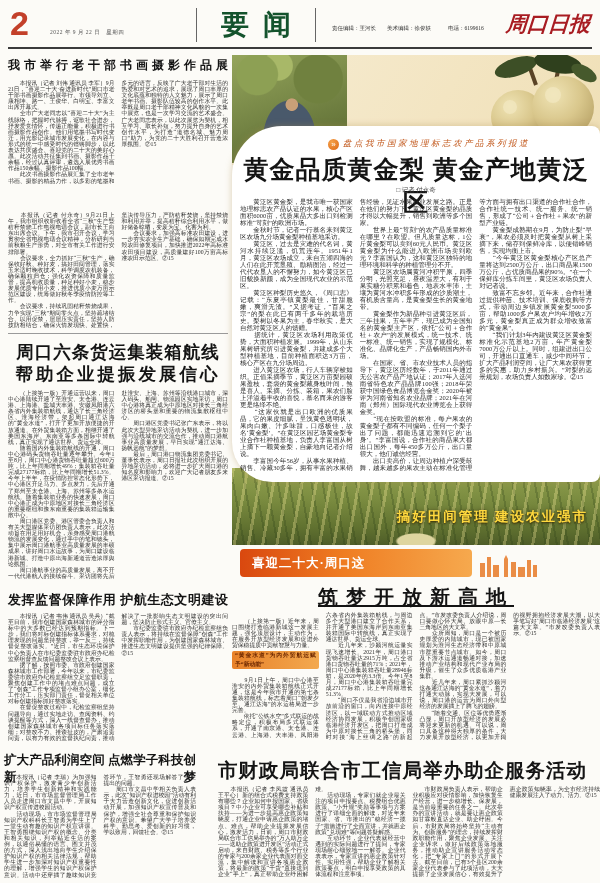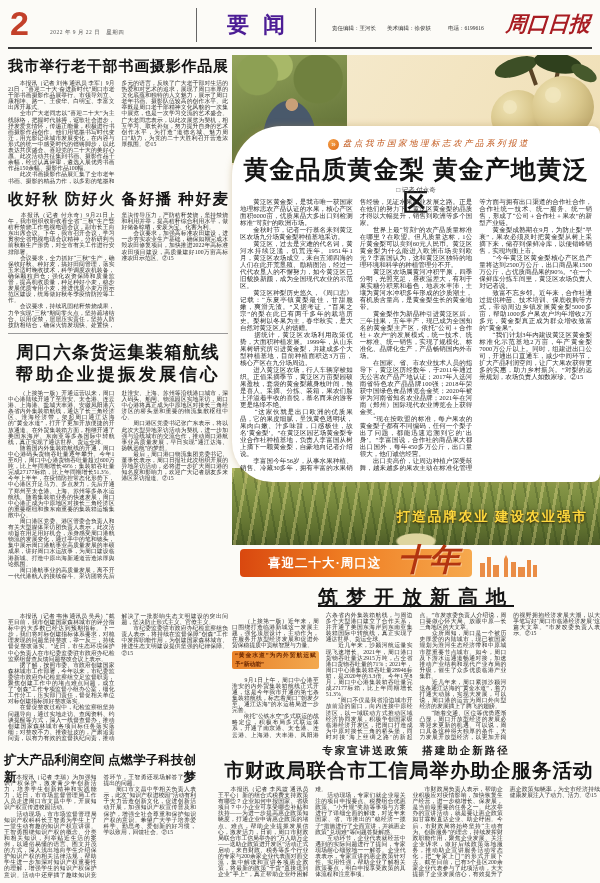--- a/index.html
+++ b/index.html
@@ -5,21 +5,21 @@
   html,body{margin:0;padding:0;background:#e8e6e0;}
   .page{position:relative;width:600px;height:883px;background:#fcfbf7;overflow:hidden;
         font-family:"Liberation Serif", serif;color:#2b2b2b;}
   .abs{position:absolute;}
 
   
   .pagenum{font-family:"Liberation Sans",sans-serif;font-weight:bold;font-size:34px;color:#c3402a;line-height:34px;}
   .date{font-size:5.5px;color:#555;letter-spacing:.5px;}
   .section-box{display:flex;align-items:center;justify-content:center;
       border-left:1px solid #666;border-right:1px solid #666;}
-  .section-title{font-size:22px;font-weight:bold;color:#4c1d95;letter-spacing:14px;text-indent:14px;font-family:Liberation Mono, monospace;}
+  .section-title{font-size:28px;font-weight:bold;color:#14532d;letter-spacing:14px;text-indent:14px;font-family:Liberation Mono, monospace;}
   .editors{font-size:5.5px;color:#333;}
   .masthead{font-size:21px;font-weight:bold;font-style:italic;color:#a81c22;transform:skewX(-4deg);}
   .head-rule{border-top:2px solid #3b3b3b;}
 
   
   .hl{font-weight:bold;color:#141414;}
   .jl{text-align:justify;text-align-last:justify;}
   .body-txt{font-size:5.8px;line-height:6.1px;text-align:justify;white-space:pre-line;
             overflow:hidden;color:#2e2e2e;column-fill:auto;}
   .cols2{columns:2;column-gap:7px;}
@@ -48,69 +48,69 @@
   .orchard{background:
      radial-gradient(ellipse at 50% 95%, #ded59f 0 7%, transparent 8%),
      repeating-linear-gradient(100deg, rgba(255,240,160,.30) 0 3px, transparent 3px 14px),
      repeating-linear-gradient(80deg, rgba(40,60,20,.25) 0 2px, transparent 2px 11px),
      linear-gradient(180deg,#94a350 0,#7b8c40 40%,#627331 75%,#4e5d28);}
   .slogan{font-size:13.5px;font-weight:bold;color:#ffd93e;letter-spacing:2px;
       text-shadow:0 1px 2px rgba(50,35,0,.85),0 0 4px rgba(50,35,0,.5);}
 
   .decade{background:linear-gradient(90deg,#d9480f,#ef7d22 45%,#f6a94e);border-radius:4px;
       display:flex;align-items:center;}
-  .decade-label{font-size:12.5px;font-weight:bold;color:#fff;letter-spacing:1px;padding-left:28px;}
+  .decade-label{font-size:12.5px;font-weight:bold;color:#fff;letter-spacing:1px;padding-left:12px;}
   .decade-big{position:absolute;left:158px;top:-10px;font-size:31px;font-weight:bold;font-style:italic;
       color:#b23410;text-shadow:1px 1px 0 rgba(255,255,255,.4);}
 
   .open-hl{font-size:20px;text-align:center;letter-spacing:8px;text-decoration:underline;}
   .sub-strip{background:linear-gradient(90deg,#e8822a,#f3a94f);color:#6e2800;font-weight:bold;
       font-size:5.8px;line-height:9px;padding:0 3px;margin:2px 0;border-radius:2px;break-inside:avoid;}
   .fin-kicker{font-size:10.5px;font-weight:bold;text-align:center;color:#222;letter-spacing:2px;}
-  .fin-hl{font-size:19.5px;text-align:center;letter-spacing:1px;}
+  .fin-hl{font-size:19.5px;letter-spacing:1px;}
 </style>
 </head>
 <body>
 
 <div class="page">
 
   <div class="abs pagenum" style="left:10px;top:6px;">2</div>
   <div class="abs date" style="left:50px;top:29px;">2022 年 9 月 22 日　星期四</div>
   <div class="abs section-box" style="left:196px;top:8px;width:118px;height:34px;">
     <span class="section-title">要闻</span>
   </div>
   <div class="abs editors" style="left:332px;top:25px;">责任编辑：王河长　　美术编辑：徐俊轶</div>
   <div class="abs editors" style="left:448px;top:25px;">电话：6199616</div>
   <div class="abs masthead" style="right:10px;top:10px;">周口日报</div>
   <div class="abs head-rule" style="left:8px;right:8px;top:47px;"></div>
 
-  <div class="abs hl jl" style="left:8px;top:57px;width:220px;font-size:15px;">我市举行老干部书画摄影作品展</div>
+  <div class="abs hl jl" style="left:8px;top:57px;width:220px;font-size:12px;">我市举行老干部书画摄影作品展</div>
   <div class="abs body-txt cols2" style="left:8px;top:80px;width:220px;height:106px;">　　本报讯（记者 刘伟 通讯员 李军）9月21日，“喜迎二十大·奋进新时代”周口市老干部书画摄影作品展举行。市领导刘立、康相坤、路一、王俊华、白明宝、李富文出席开幕式。
 　　全市广大老同志以“喜迎二十大”为主线脉络，把握时代脉搏，讴歌社会进步，抒发爱党情怀，传递正能量，积极进行书画摄影作品创作。他们用笔墨书写时代变迁，用光影记录城市发展变化，在内容与形式的统一中感受时代的铿锵脚步，以此表达共庆盛会、喜迎党的二十大的美好心愿。此次活动共征集到书画、摄影作品千余幅，经过认真评审，遴选入展优秀书画作品150余幅、摄影作品100幅。
 　　此次书画摄影作品展汇集了全市老年书画、摄影的精品力作，以多彩的笔墨和多元的语言，反映了广大老干部对生活的热爱和对艺术的追求，展现了周口丰厚的文化底蕴和独特的人文魅力，展示了周口老年书画、摄影队伍较高的创作水平。此举既是周口老干部精神文化风貌的一次集中展览，也是一次学习交流的艺术盛会。广大老同志表示，以此次展览为契机，相互学习、取长补短，努力提升自身的艺术创作水平，为打造“道德名城、魅力周口”助力，为党的二十大胜利召开营造浓厚氛围。②15</div>
 
-  <div class="abs hl jl" style="left:8px;top:189px;width:220px;font-size:15.5px;">收好秋 防好火 备好播 种好麦</div>
   <div class="abs body-txt cols2" style="left:8px;top:212px;width:220px;height:116px;">　　本报讯（记者 付永奇）9月21日上午，我市组织收听收看全省“三秋”生产暨秸秆禁烧工作电视电话会议，副市长王向东出席会议。下午，我市召开会议，学习贯彻全省电视电话会议精神，分析研判当前秋粮生产形势，对全市有关工作进行安排部署。
 　　会议要求，全力抓好“三秋”生产，确保收好秋、种好麦，搞好田间管理，落实玉米适时晚收技术，科学调度农机装备，确保颗粒归仓；强化农资保障和质量监管，提高机收质量，种足种好小麦，稳步发展优质专用小麦，推进优质小麦万亩示范区建设，统筹做好秋冬季疫情防控等工作。
 　　会议要求，持续巩固秸秆禁烧成果，力争实现“三秋”期间零火点，坚持疏堵结合、以用促禁，层层压实责任，坚持人防技防相结合，确保火情发现快、处置快，坚决传导压力，严防秸秆焚烧，坚持禁烧和利用并举，提高秸秆综合利用水平，做好储备晾晒，变废为宝、化害为利。
 　　会议要求，加强高标准农田建设，进一步夯实农业生产基础，确保如期完成水毁农田修复项目，加快推进2022年高标准农田项目建设，高质量建好100万亩高标准农田示范区。②15</div>
 
   <div class="abs divider" style="left:8px;top:333px;width:220px;"></div>
 
   <div class="abs" style="left:8px;top:341px;width:220px;text-align:center;">
     <div class="hl" style="font-size:17.5px;line-height:22px;letter-spacing:1px;">周口六条货运集装箱航线</div>
     <div class="hl" style="font-size:17.5px;line-height:22px;letter-spacing:3px;">帮助企业提振发展信心</div>
   </div>
   <div class="abs body-txt cols2" style="left:8px;top:390px;width:220px;height:192px;">　　（上接第一版）开通运营以来，周口中心港陆续开通了至淮安、太仓港、连云港、上海港、盐城大丰港、安徽凤阳港六条省内外集装箱航线，通达了长三角经济区、淮海经济带，架起周口通江达海的“黄金水道”，打开了更加开放便捷的开放通道。在外贸集装箱方面，相继开通了美国东海岸、东南亚等多条国际中转航线，真正实现了通达世界、货运全球。
 　　随着国内外集装箱航线的开通，周口中心港码头货物吞吐量逐年攀升。今年1至8月，周口中心港货物吞吐量超过600万吨，比上年同期增长49%；集装箱吞吐量完成27177标箱，比上年同期增长51.3%。今年上半年，在疫情防控常态化形势下，中心港区开足马力、多点发力，先后开通了郑州至太仓港、上海、苏州等多条水运航线。随着集装箱业务的快速发展，周口中心港正成为中原地区对接长三角经济区的重要枢纽和豫东南重要的集装箱运输集散中心。
 　　周口港区党委、港区管委会负责人和有关大型媒体采访团负责人表示，此次活动旨在用足用好机会，亲身感受周口港航物流的发展变化，通过手中的笔和镜头，集中展示周口港航事业高质量发展的丰硕成果，讲好周口水运故事，为周口建设临港新城、打造中原出海新通道营造浓厚舆论氛围。
 　　周口港航事业的高质量发展，离不开一代代港航人的接续奋斗。采访团将先后赴淮安、上海、苏州等沿线港口城市，深入码头、船闸、物流园区实地采访，周口中心港将真正成为中原地区对接长三角经济区的桥头堡和重要的物流集散枢纽中心。
 　　周口港区党委书记张广东表示，将以此次大型异地采访活动为契机，进一步加强与沿线城市的交流合作，推动周口港航事业高质量发展，早日实现“通江达海、扬帆远航”的梦想。
 　　最后，周口港口物流集团党委书记、董事长表示，周口日报社此次组织开展的异地采访活动，必将进一步扩大周口港的知名度和影响力，欢迎广大记者朋友多来港区采访报道。②15</div>
 
+  <div class="abs hl jl" style="left:8px;top:591px;width:220px;font-size:13px;">发挥监督保障作用 护航生态文明建设</div>
   <div class="abs body-txt cols2" style="left:8px;top:613px;width:220px;height:128px;">　　本报讯（记者 韦伟 通讯员 吴兵）“截至目前，我市创建国家森林城市的评分指标中的大多数已经达到预期指标。下一步，我们将对标创建指标体系要求，对梳理发现的问题坚持整改，举一反三，持续督促整改落实。”近日，市生态环境保护中心负责人在市纪委监委驻市政府办纪检监察组督查反馈问题整改会议上表示。
 　　据了解，按照市委、市政府创建国家森林城市工作部署，今年以来，市纪委监委驻市政府办纪检监察组立足监督职责，聚焦创建工作中的堵点难点问题，成立了“创森”工作专项监督小组办公室，细化工作分工，压实部门责任，督促相关单位对标创建指标抓好整改落实。
 　　在督促整改过程中，纪检监察组坚持问题导向，通过实地走访、查阅资料、约谈提醒等方式，深入一线督查督办，推动创建国家森林城市各项目标任务落实落细；对整改不力、推诿扯皮的，严肃追责问责，以有力有效的监督执纪问责，推动解决了一批影响生态文明建设的突出问题，坚决防止形式主义、官僚主义。
 　　市纪委监委驻市政府办纪检监察组负责人表示，将持续在监督保障“创森”工作中发挥职能作用，为创建国家森林城市、推进生态文明建设提供坚强的纪律保障。②15</div>
 
   <div class="abs hl jl" style="left:4px;top:752px;width:192px;font-size:12.5px;">扩大产品利润空间 点燃学子科技创新梦</div>
   <div class="abs body-txt cols2" style="left:4px;top:774px;width:192px;height:104px;">　　本报讯（记者 李瑞）为加强知识产权保护，激发青少年创新活力，培养学生创新精神和实践能力，近日，市市场监督管理局工作人员走进周口市文昌中学，开展知识产权宣传进校园活动。
 　　活动现场，市市场监督管理局知识产权科科长王智勇为学生上了一堂生动有趣的知识产权宣讲课。王智勇围绕知识产权的概念、分类和相关知识，列举贴近生活的案例，以通俗易懂的语言、图文并茂的方式，深入浅出地向学生介绍保护知识产权的相关法律法规，帮助学生进一步加深对知识产权重要性的理解，增强学生的知识产权保护意识。活动中还穿插了趣味知识竞答环节，王智勇还现场解答了学生提出的问题。
 　　周口市文昌中学相关负责人表示，此次“知识产权进校园”活动有利于大力营造创新文化，促进创新活动开展，加强知识产权宣传普及和保护，增强全社会尊重和保护知识产权的意识。希望广大学子培养爱科学、勤思考、爱创新的好习惯，学以致用，回馈社会。②15</div>
 
@@ -157,26 +157,25 @@
 　　在国家、省、市农业技术人员的指导下，黄泛区历经数年，于2011年通过无公害农产品产地认证；2017年入选河南省特色农产品品牌100强；2018年荣获中国绿色食品博览会金奖；2020年被评为河南省知名农业品牌；2021年在河南（郑州）国际现代农业博览会上获得金奖。
 　　“现在按欧盟的标准，每户果农的黄金梨子都有不同编码，任何一个梨子出了问题，都能迅速追溯到它的‘出身’。”李富国说，合作社的商品果大都出口国外，每年450多万公斤，出口量很大，他们诚信经营。
 　　出口卖高价，让周边种植户深受鼓舞，越来越多的果农主动在标准化管理等方面与拥有出口渠道的合作社合作，合作社统一技术、统一服务、统一销售，形成了“公司＋合作社＋果农”的新型产业链。
 　　黄金梨成熟期在9月，为防止梨“早衰”，果农必须及时把黄金梨从树上采摘下来，储存到保鲜冷库，以便错峰销售，实现均衡上市。
 　　“今年黄泛区黄金梨核心产区总产量将达到2500万公斤，出口商品果1500万公斤，占优质商品果的90%。”在一个保鲜库分拣车间里，黄泛区农场负责人对记者说。
 　　致富不忘乡邻。近年来，合作社通过提供种苗、技术培训、保底收购等方式，带动周边乡镇发展黄金梨5000多亩，帮助1000多户果农户均年增收2万多元，黄金梨真正成为群众增收致富的“黄金果”。
 　　“我们计划3年内建设黄泛区黄金梨标准化示范基地2万亩，年产黄金梨7000万公斤以上。同时，组建进出口公司，开通出口直通车，减少中间环节，扩大产品利润空间，让广大果农获得更多的实惠，助力乡村振兴。”对梨的远景规划，农场负责人如数家珍。②15</div>
   </div>
 
   <div class="abs orchard" style="left:232px;top:468px;width:368px;height:77px;z-index:2;">
-    <div class="abs slogan" style="right:12px;top:40px;">打造品牌农业 建设农业强市</div>
+    <div class="abs slogan" style="right:12px;top:40px;">搞好田间管理 建设农业强市</div>
   </div>
 
   <div class="abs decade" style="left:240px;top:549px;width:232px;height:28px;z-index:3;">
     <span class="decade-label">喜迎二十大·周口这</span>
-    <span class="decade-big">十年</span>
   </div>
   <div class="abs" style="left:478px;top:553px;width:60px;height:24px;z-index:3;">
     <svg width="60" height="24" viewBox="0 0 60 24">
       <g fill="#e8username7a28" fill-opacity="0"></g>
       <g fill="#e87a28" opacity=".85">
         <rect x="2" y="10" width="5" height="14"></rect>
           <rect x="9" y="4" width="4" height="20"></rect>
         <rect x="15" y="12" width="6" height="12"></rect>
           <polygon points="26,24 26,6 28,2 30,6 30,24"></polygon>
         <rect x="33" y="9" width="5" height="15"></rect>
@@ -193,20 +192,19 @@
     <span class="sub-strip" style="display:block;">“黄金水道”为内外贸航运赋予“新动能”</span>
     <span>　　9月1日上午，周口中心港至淮安的内外贸集装箱航线正式开通，这是今年我市开通的第七条集装箱航线，标志着周口“朝发夕至、通江达海”的水运格局进一步完善。
 　　依托“公铁水空”多式联运的战略定位，积极布局多式联运体系，开通了南京港、太仓港、连云港、上海港、大丰港、凤阳港六条省内外集装箱航线，与周边多个大型港口建立了合作关系，并开通了美国东海岸到东南亚集装箱国际中转航线，真正实现了通达世界、货运全球。
 　　近几年来，沙颍河航运量实现飞速增长。2021年，周口港口货物吞吐量达2915万吨，占全省港口货物吞吐量的71%；2021年，周口中心港集装箱吞吐量28946标箱，是2020年的3.3倍。今年1至8月，周口中心港集装箱吞吐量完成27177标箱，比上年同期增长51.3%。
 　　“周口不仅是我省沿边城市开放前沿的窗口，向内连接中原经济区，以一域联动方式推动区域经济协同发展，积极争创国家级临港经济开发区，把周口打造成为中原对接长三角的桥头堡，同时对接‘海上丝绸之路’的新起点。”市发改委负责人介绍说，周口要做心怀大局、放眼中原—长三角地区的大文章。
 　　众所周知，周口是一个被历史厚爱的内陆城市，现已被国家规划为淮河生态经济带和中原城市群重要节点城市。如今，周口及下游水运通道畅通对接，加速推动产业结构和现代产业布局的升级，催生了众多优质临港产业集群。
 　　近几年来，周口紧抓沙颍河这条通江达海的“黄金水道”，着力打通大动脉，实现大发展，可以说，周口港的运营为周口外向型经济的发展插上了腾飞的翅膀。
 　　“随着交通、区位等优势逐渐凸显，周口开放型经济的发展必将迎来更新的机遇。可以说，周口具备这种得天独厚的条件，大力发展开放型经济，以更加开阔的视野拥抱经济发展大潮，以大手笔写好‘周口市临港经济发展’这篇大文章。”市发改委负责人表示。②15</span>
   </div>
 
-  <div class="abs fin-kicker" style="left:232px;top:744px;width:368px;">专家宣讲送政策　搭建助企新路径</div>
   <div class="abs hl fin-hl" style="left:218px;top:757px;width:382px;">市财政局联合市工信局举办助企服务活动</div>
   <div class="abs body-txt cols4" style="left:218px;top:786px;width:382px;height:92px;">　　本报讯（记者 李凤霞 通讯员 王平心）新的组合式税费支持政策有哪些？企业如何申报国家、省级项目？中小企业可享受哪些补贴和扶持——为进一步提高惠企政策知晓度，打通企业申请惠企政策的堵点、难点，帮助企业提振发展信心，激发活力，日前，周口市财政局联合市工信局举办的“万人助万企——送助企政策进开发区”活动正式启动，来自财政、税务等多个行业的专家与200余家企业代表面对面交流，集中解读和宣讲各项惠企政策，将最新的政策“干货”直接送到企业“手上”，真正帮助企业纾困解难。
 　　活动现场，专家们就企业最关注的项目申报要点、税费组合优惠政策、“小升规”奖励等事项与方案进行了详细全面的解读，对近年来国家、省、市推出的“稳经济一揽子”措施进行了全面宣讲，并就惠企政策“兑现难”等问题答疑解惑。
 　　互动环节，企业代表就经营中遇到的实际问题进行了提问，专家现场耐心细致地一一解答。企业代表表示，专家宣讲的惠企政策针对性、实用性强，帮助企业了解相关政策要点，明白申报享受政策的具体流程和注意事项。
 　　市财政局负责人表示，帮助企业积极应对疫情影响，加快恢复生产经营，进一步稳增长、保发展，是当前最重要的任务之一。此次举办的宣讲活动，就是要让惠企政策如甘霖般直达企业、助企纾困。今后，市财政局将始终坚持“主动有为、创新服务”的理念，持续发挥财政职能作用，聚焦企业发展、关注企业诉求，做好后续政策落地服务，推动助企宣讲服务活动常态化，把“专家上门”的形式开展下去。截至目前，已有3个县区200余家企业代表参与了此项活动，大大提振了企业发展信心，有效提升了惠企政策知晓率，为全市经济持续健康发展注入了动力、活力。②15</div>
 
 </div>
 
 </body></html>

